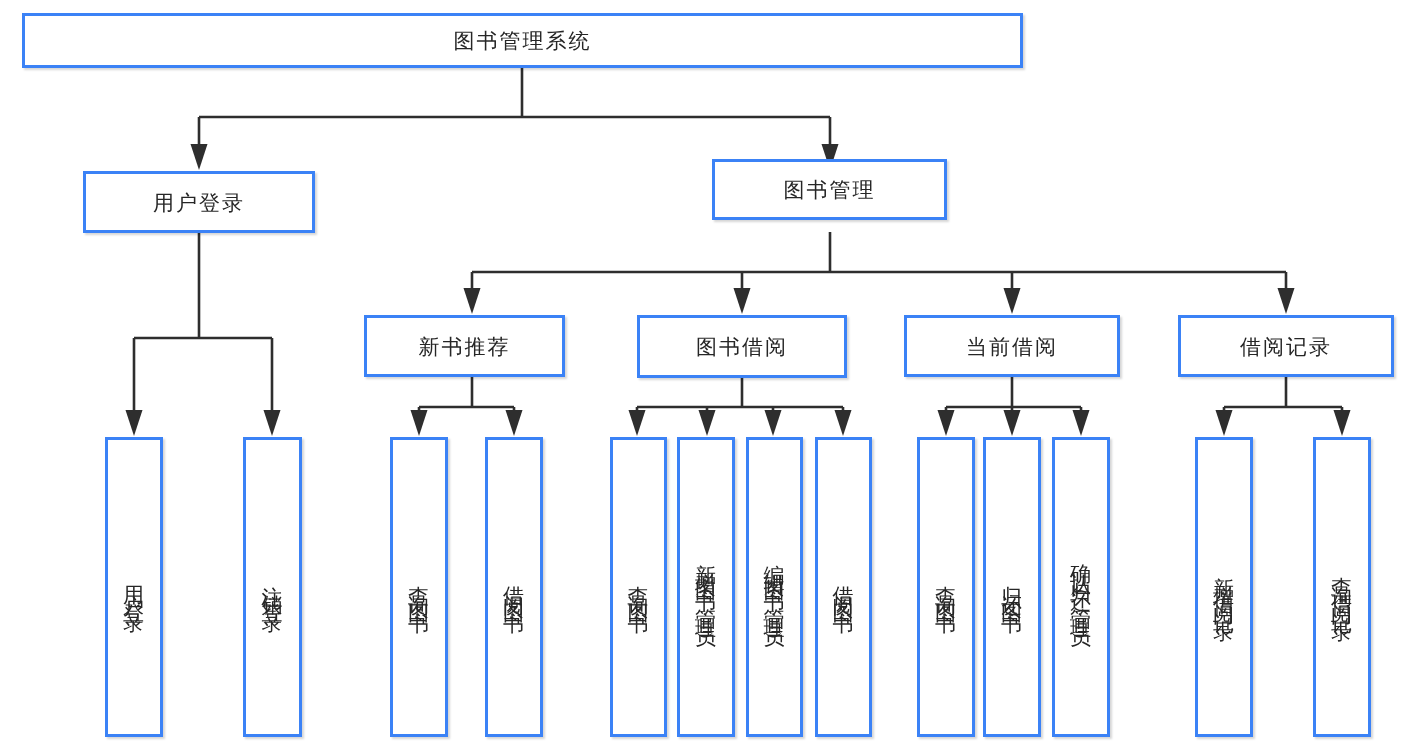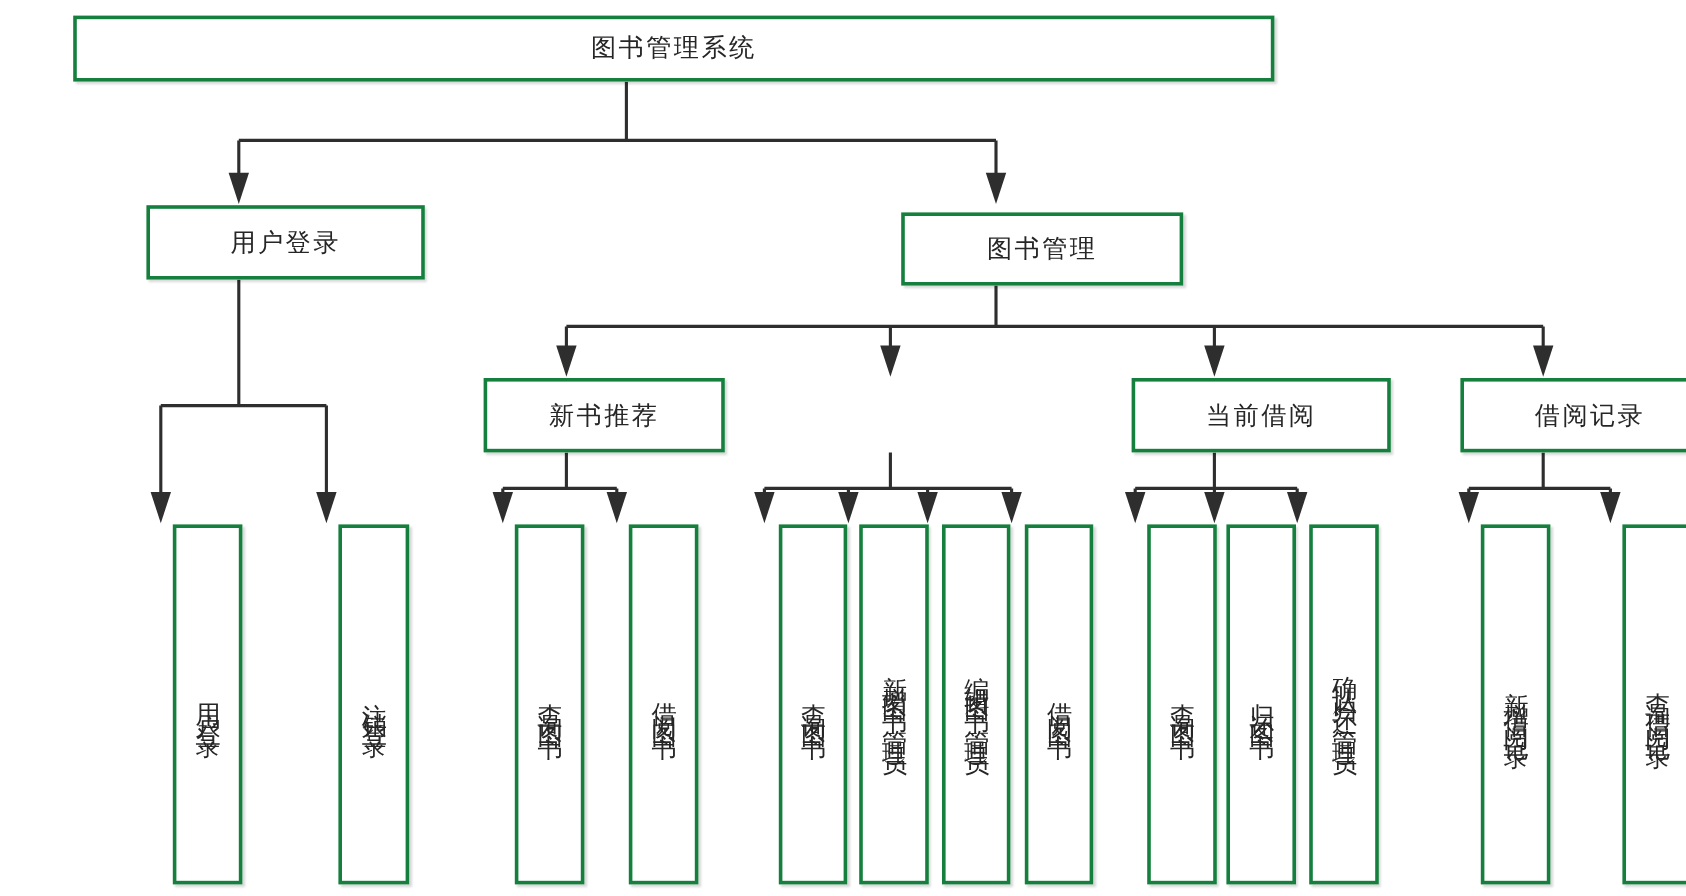--- a/index.html
+++ b/index.html
@@ -3,25 +3,24 @@
 <meta charset="utf-8">
 <style>
   html,body{margin:0;padding:0;background:#ffffff;}
   .canvas{
     position:relative;width:1405px;height:747px;background:#ffffff;overflow:hidden;
     font-family:"Liberation Sans",sans-serif;
   }
   .wires{position:absolute;left:0;top:0;z-index:1;}
   .node{
     position:absolute;box-sizing:border-box;background:#ffffff;
-    border:3px solid #15803d;display:flex;align-items:center;justify-content:center;
+    border:3px solid #3b82f6;display:flex;align-items:center;justify-content:center;
     color:#262626;font-size:21px;letter-spacing:2px;line-height:1;z-index:2;
     box-shadow:2px 2px 2px rgba(0,0,0,0.16);
     white-space:nowrap;
-    margin-left:39px;
   }
   .vnode{
     writing-mode:vertical-rl;text-orientation:mixed;
     letter-spacing:9px;font-size:21px;white-space:normal;
   }
   .watermark{
     position:absolute;left:1183px;top:714px;z-index:5;
     font-size:19px;letter-spacing:1px;color:rgba(143,143,143,0.85);
   }
 </style>
@@ -62,23 +61,24 @@
       <use href="#ah" transform="translate(1012,436)"></use>
       <use href="#ah" transform="translate(1081,436)"></use>
       <use href="#ah" transform="translate(1224,436)"></use>
       <use href="#ah" transform="translate(1342,436)"></use>
     </g>
   </svg>
 
   <div class="node" style="left:22px;top:13px;width:1001px;height:55px;">图书管理系统</div>
 
   <div class="node" style="left:83px;top:171px;width:232px;height:62px;">用户登录</div>
-  <div class="node" style="left:712px;top:177px;width:235px;height:61px;text-align:center;">图书管理</div>
+  <div class="node" style="left:712px;top:159px;width:235px;height:61px;text-align:center;">图书管理</div>
 
   <div class="node" style="left:364px;top:315px;width:201px;height:62px;">新书推荐</div>
+  <div class="node" style="left:637px;top:315px;width:210px;height:63px;">图书借阅</div>
   <div class="node" style="left:1178px;top:315px;width:216px;height:62px;">借阅记录</div>
   <div class="node" style="left:904px;top:315px;width:216px;height:62px;">当前借阅</div>
 
   <div class="node vnode" style="left:105px;top:437px;width:58px;height:300px;">用户登录</div>
   <div class="node vnode" style="left:243px;top:437px;width:59px;height:300px;">注销登录</div>
 
   <div class="node vnode" style="left:390px;top:437px;width:58px;height:300px;">查询图书</div>
   <div class="node vnode" style="left:485px;top:437px;width:58px;height:300px;">借阅图书</div>
 
   <div class="node vnode" style="left:610px;top:437px;width:57px;height:300px;">查询图书</div>

